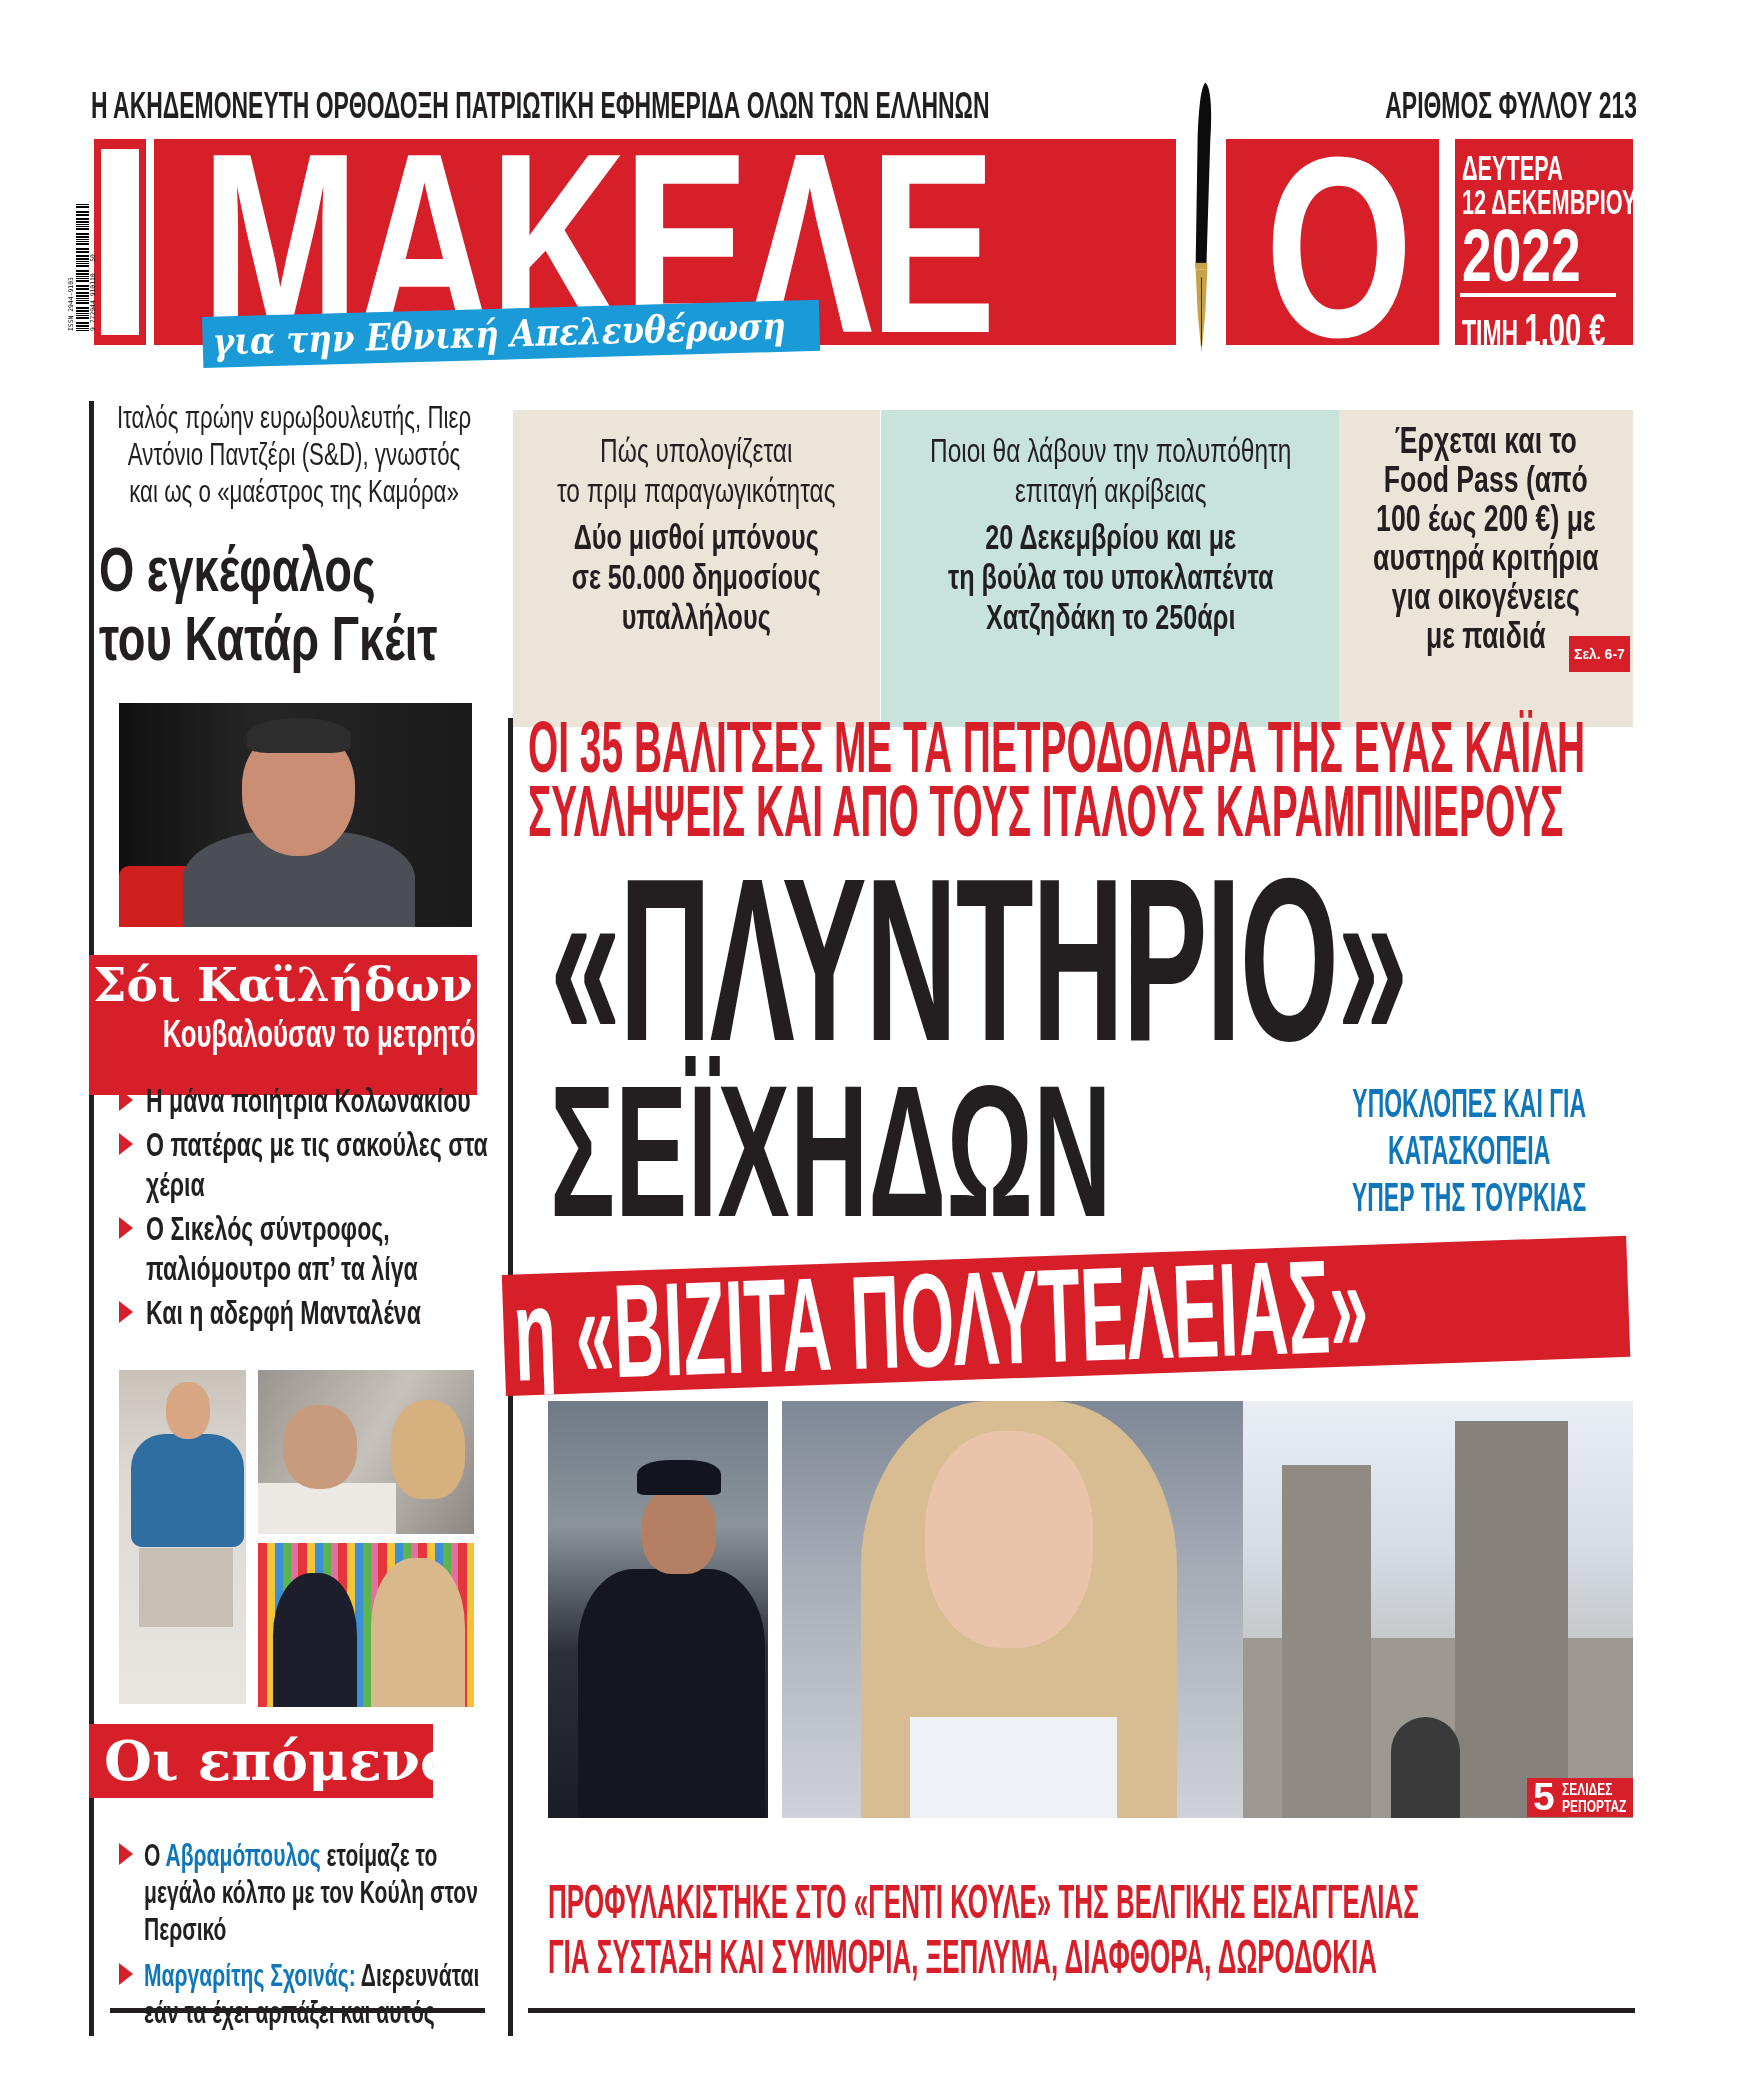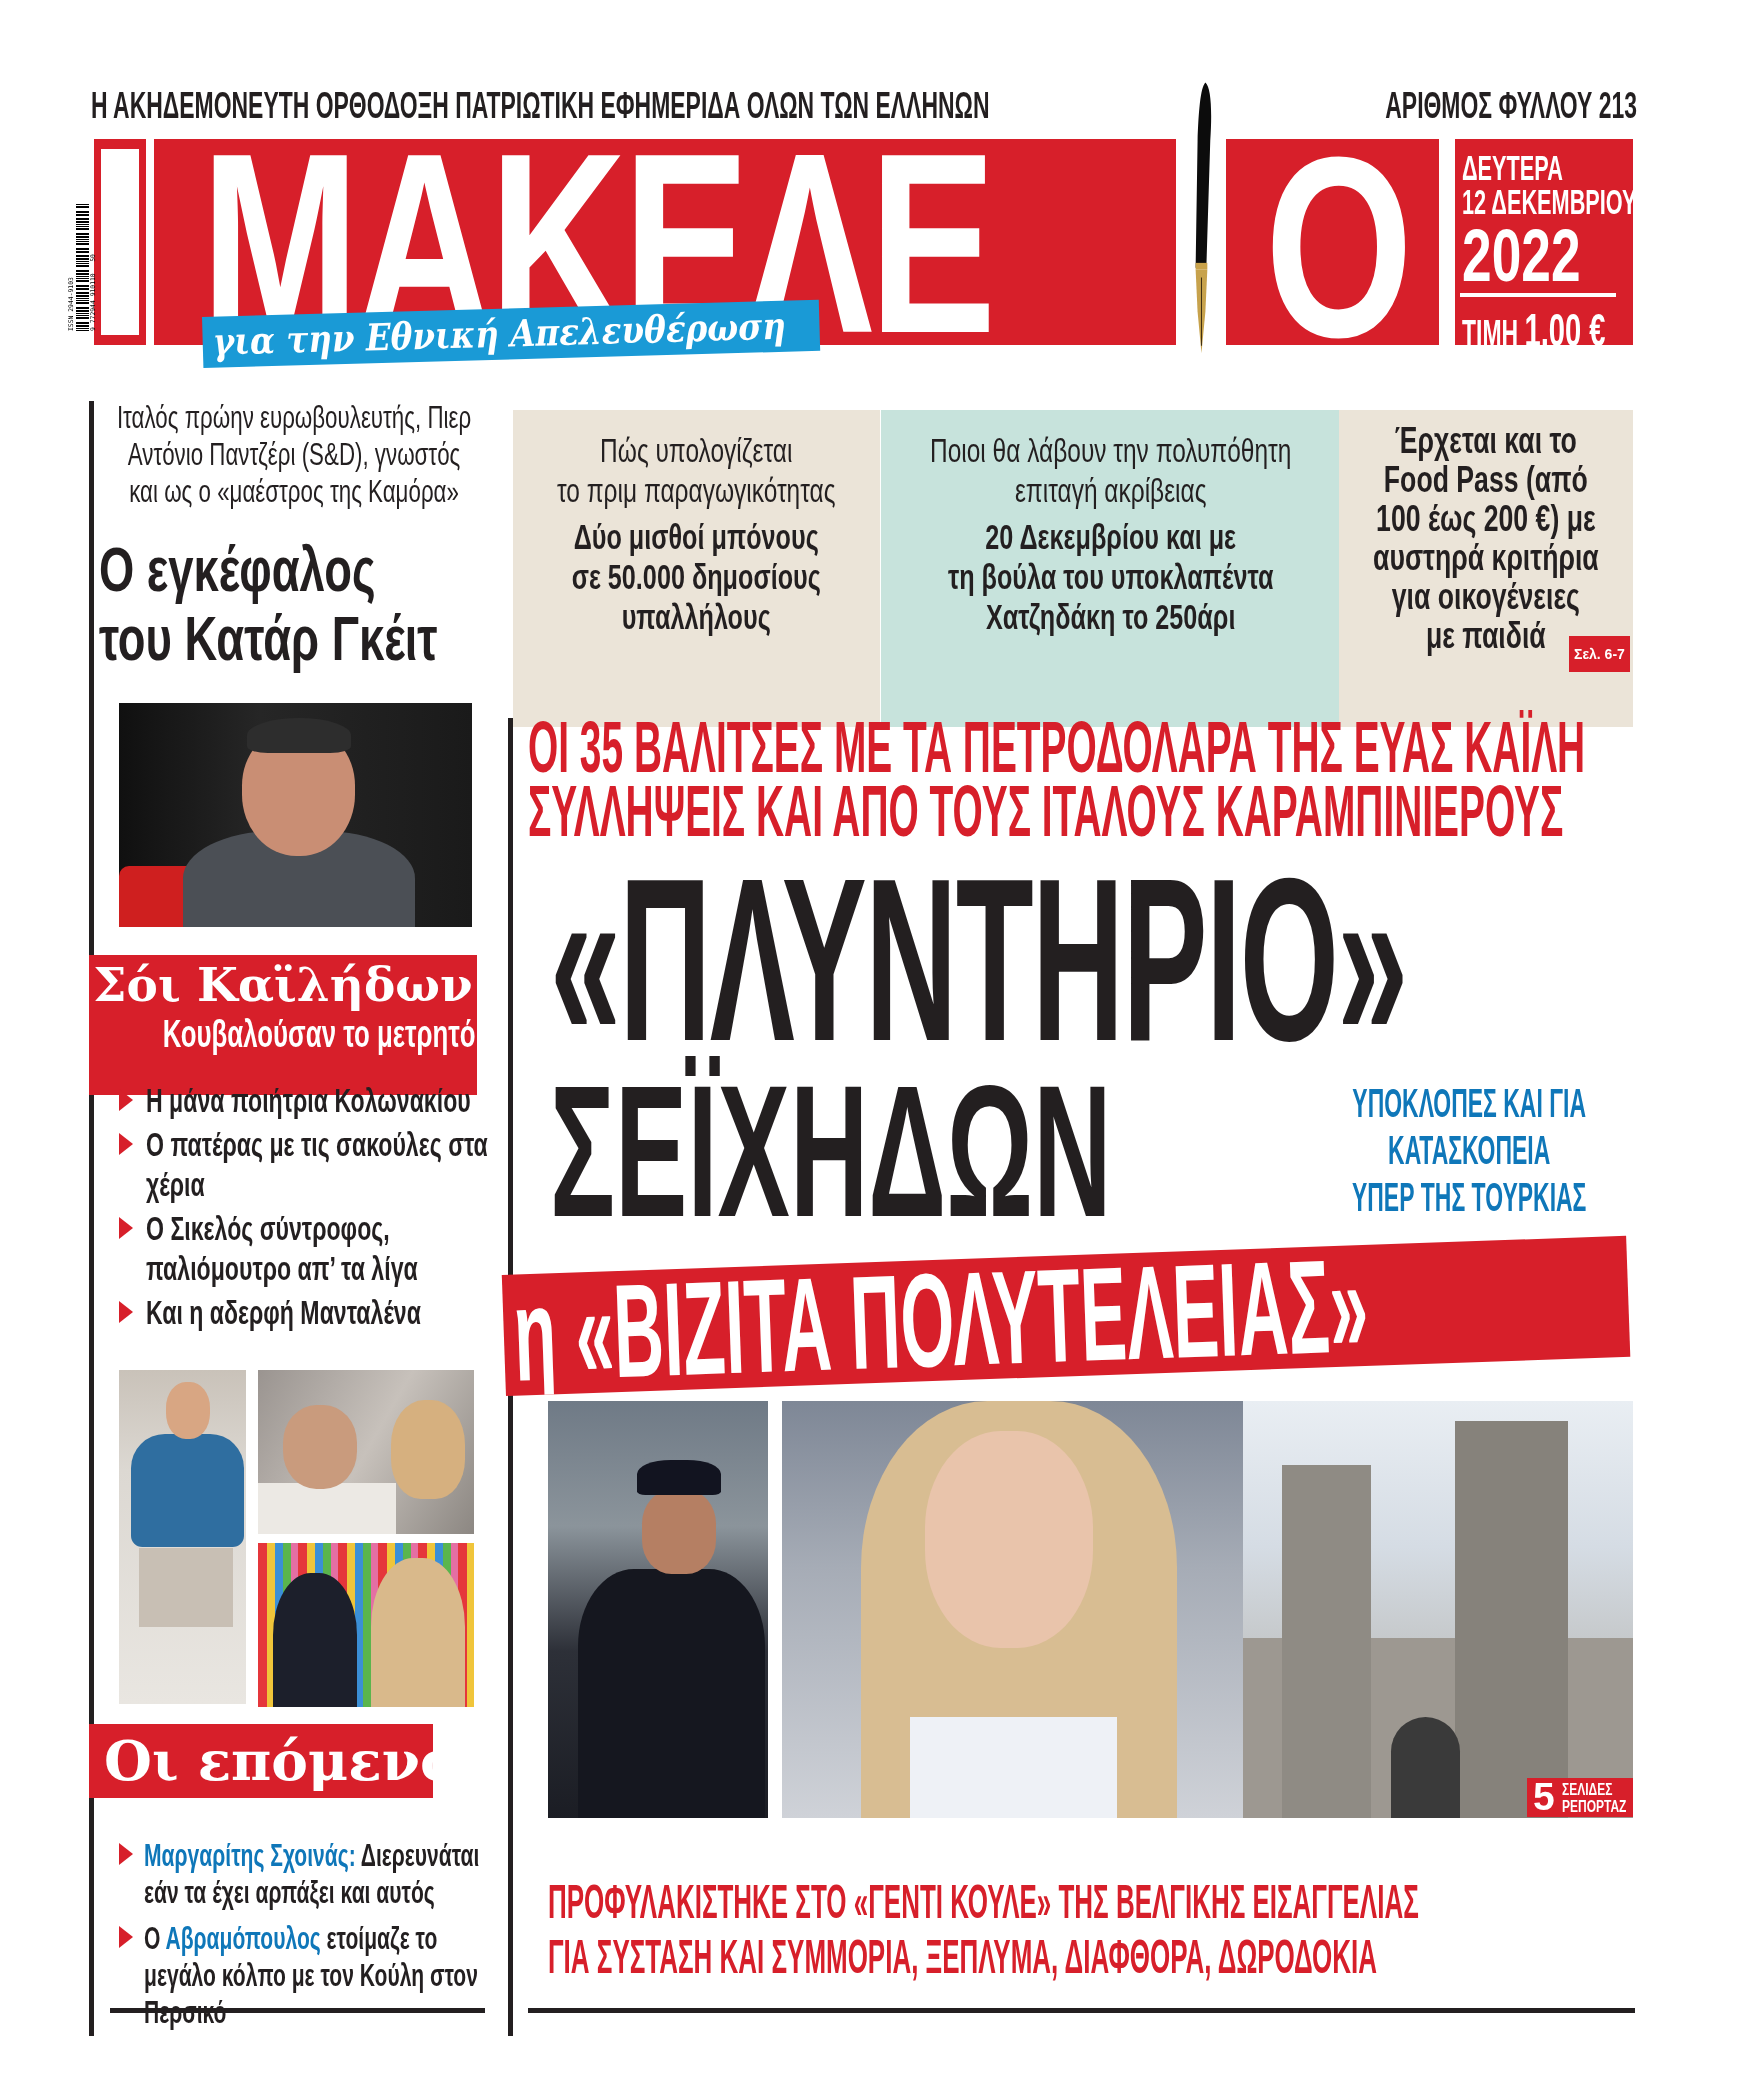--- a/index.html
+++ b/index.html
@@ -259,22 +259,22 @@
 <div id="photo-books" class="abs">
     <div class="w1"></div>
     <div class="w2"></div>
   </div>
 
 <div id="next-box" class="abs">
   <div id="next-title">Οι επόμενοι</div>
 </div>
 
 <div id="next-bullets" class="abs bullets">
+  <div class="bullet"><span class="tri"></span><span class="txt"><span>Ο </span><span class="blue">Αβραμόπουλος</span><span> ετοίμαζε το μεγάλο κόλπο με τον Κούλη στον Περσικό</span></span></div>
   <div class="bullet"><span class="tri"></span><span class="txt"><span class="blue">Μαργαρίτης Σχοινάς:</span><span> Διερευνάται εάν τα έχει αρπάξει και αυτός</span></span></div>
-  <div class="bullet"><span class="tri"></span><span class="txt"><span>Ο </span><span class="blue">Αβραμόπουλος</span><span> ετοίμαζε το μεγάλο κόλπο με τον Κούλη στον Περσικό</span></span></div>
 </div>
 
 <div id="deck-1" class="abs red-deck"><span>ΟΙ 35 ΒΑΛΙΤΣΕΣ ΜΕ ΤΑ ΠΕΤΡΟΔΟΛΑΡΑ ΤΗΣ ΕΥΑΣ ΚΑΪΛΗ</span></div>
 <div id="deck-2" class="abs red-deck"><span>ΣΥΛΛΗΨΕΙΣ ΚΑΙ ΑΠΟ ΤΟΥΣ ΙΤΑΛΟΥΣ ΚΑΡΑΜΠΙΝΙΕΡΟΥΣ</span></div>
 
 <div id="big-1" class="abs"><span>«ΠΛΥΝΤΗΡΙΟ»</span></div>
 <div id="big-2" class="abs"><span>ΣΕΪΧΗΔΩΝ</span></div>
 
 <div id="blue-deck" class="abs">
   <div class="inner">

